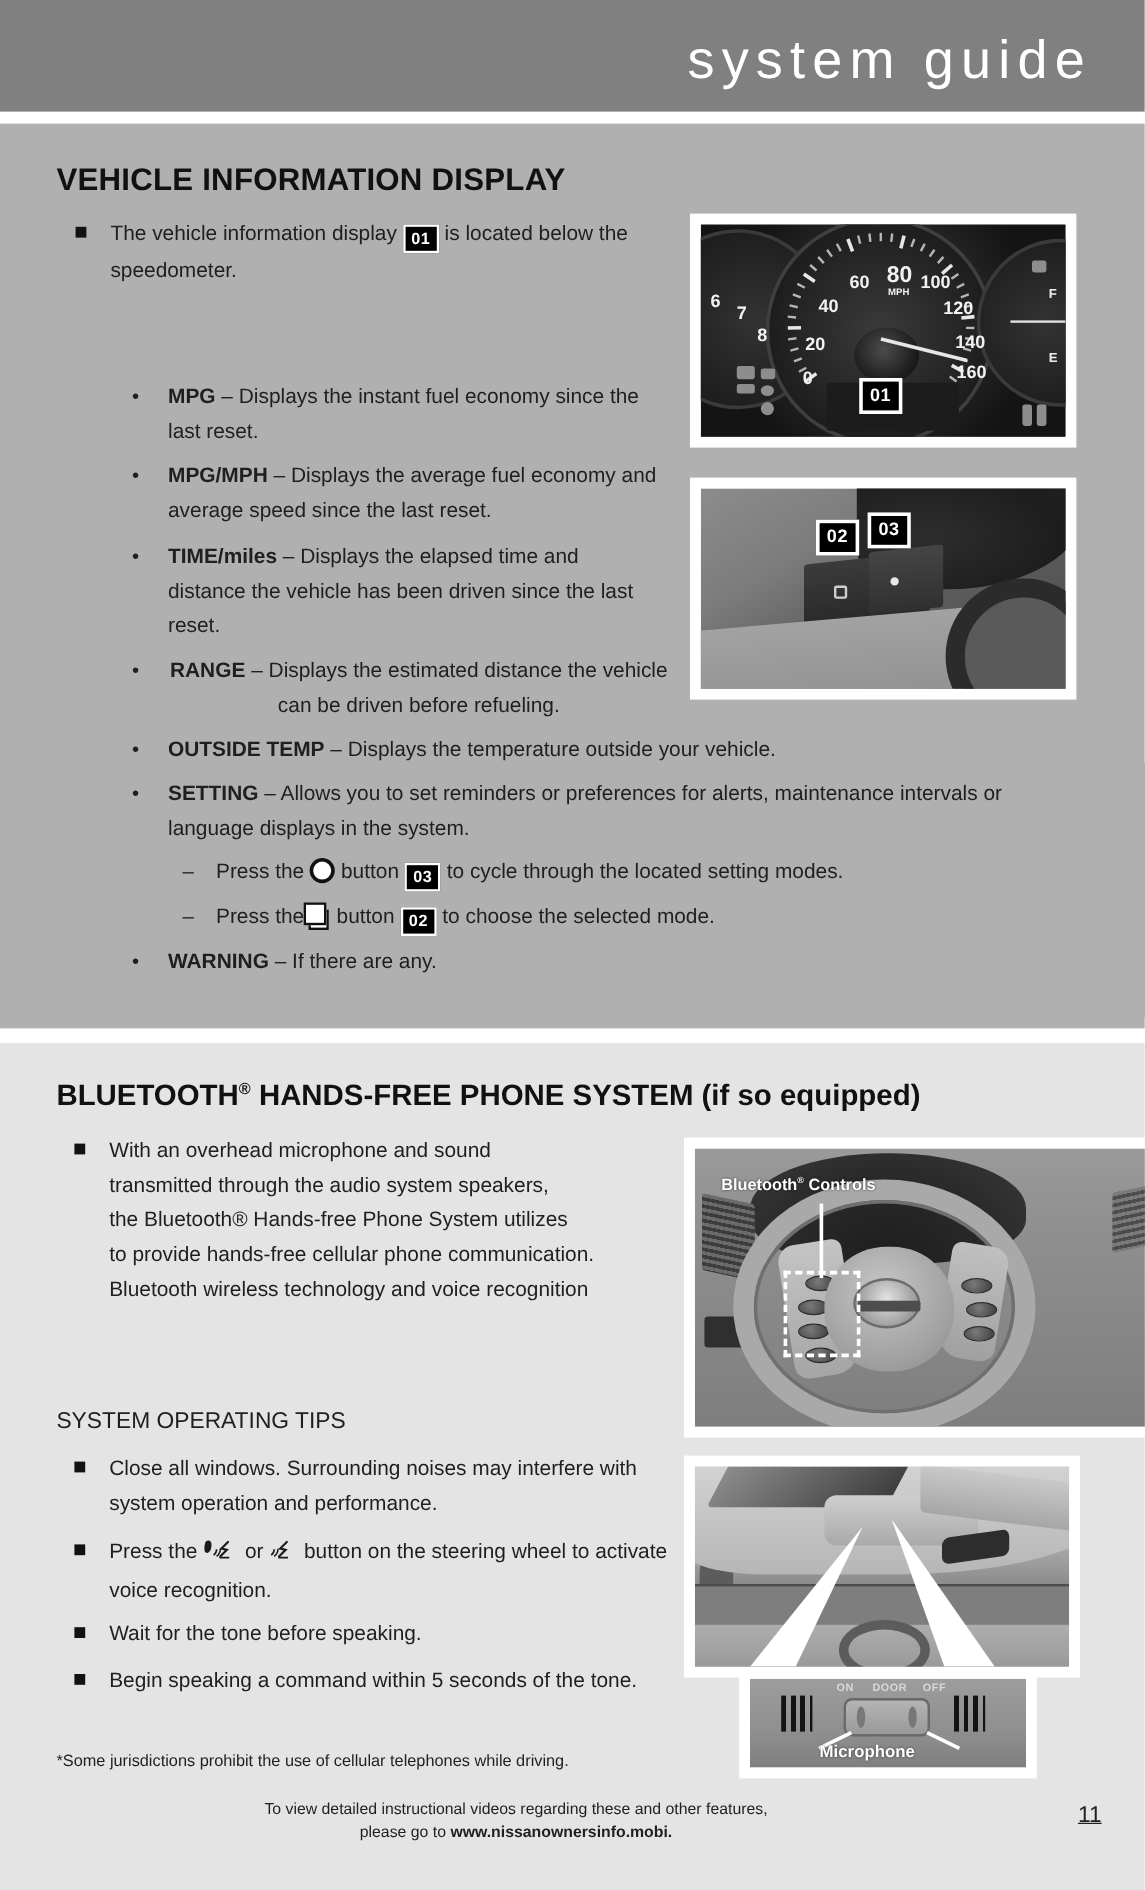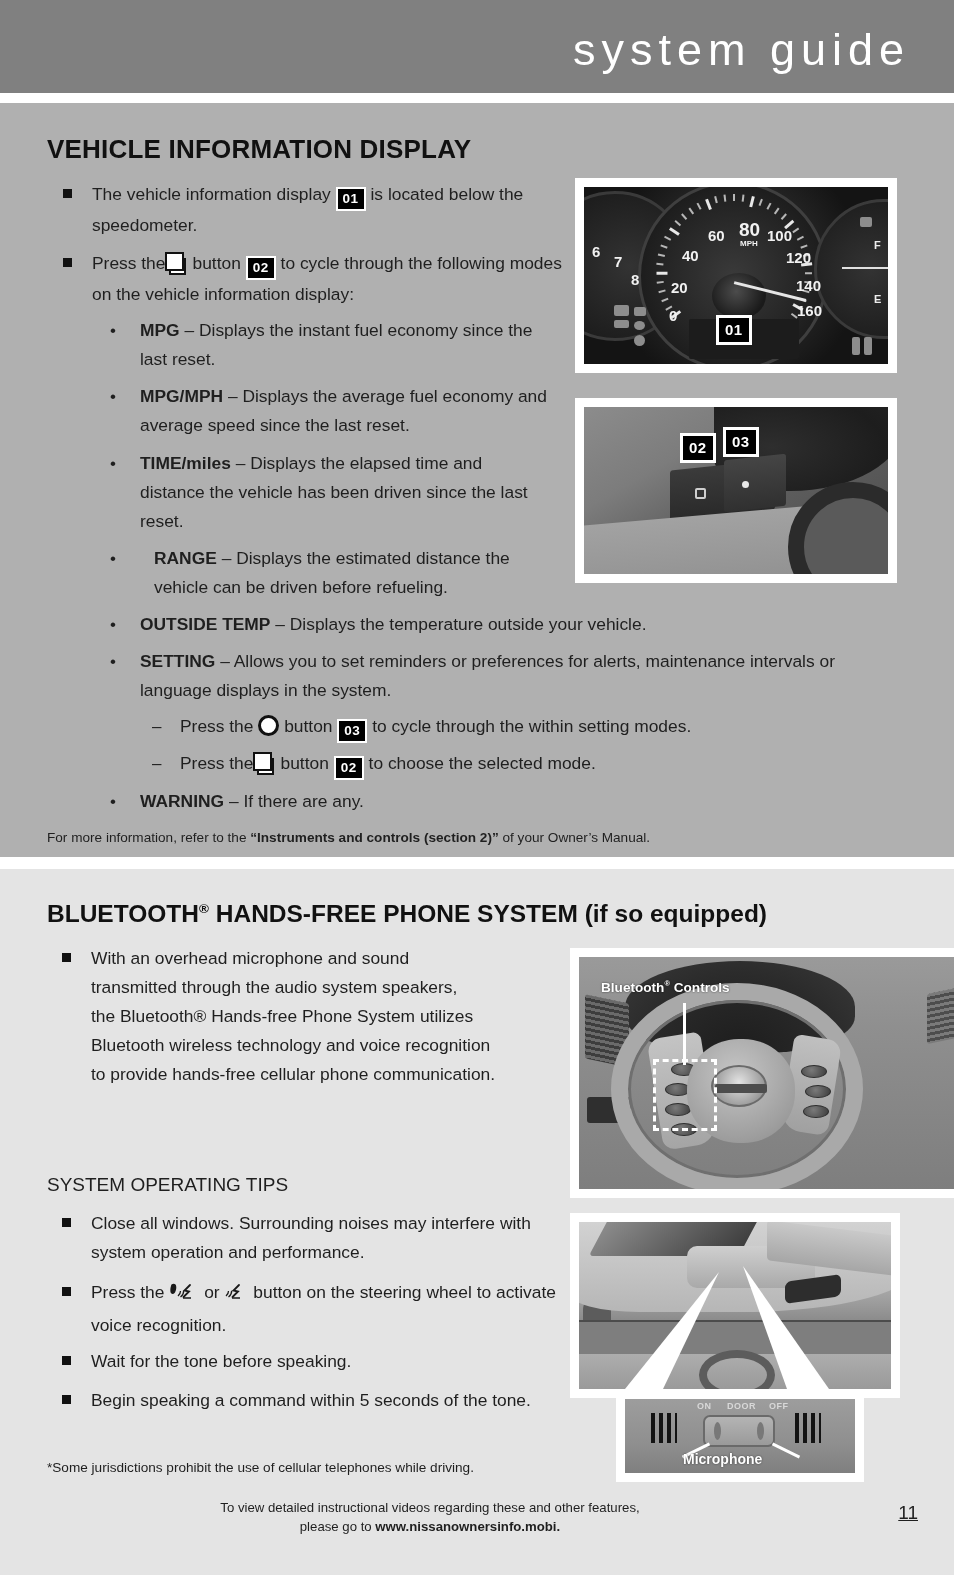--- a/index.html
+++ b/index.html
@@ -389,28 +389,20 @@
 
   <div class="tb" style="left:63px; top:180px; width:500px;">
     <span class="bsq"></span>
     <div style="margin-left:29px;">
       <span>The vehicle information display</span>
       <span class="chip">01</span>
       <span>is located below the speedometer.</span>
     </div>
   </div>
 
-  <div class="tb" style="left:63px; top:249px; width:502px;">
-    <span class="bsq"></span>
-    <div style="margin-left:29px;">
-      <span>Press the</span><span class="glyph-sq"><i class="back"></i><i class="front"></i></span><span>button</span>
-      <span class="chip">02</span>
-      <span>to cycle through the following modes on the vehicle information display:</span>
-    </div>
-  </div>
 
   <div class="tb" style="left:110px; top:316px; width:450px;">
     <span class="bdot">•</span>
     <div style="margin-left:30px;">
       <span class="bd">MPG</span>
       <span>– Displays the instant fuel economy since the last reset.</span>
     </div>
   </div>
 
   <div class="tb" style="left:110px; top:382px; width:452px;">
@@ -424,21 +416,21 @@
   <div class="tb" style="left:110px; top:449px; width:440px;">
     <span class="bdot">•</span>
     <div style="margin-left:30px;">
       <span class="bd">TIME/miles</span>
       <span>– Displays the elapsed time and distance the vehicle has been driven since the last reset.</span>
     </div>
   </div>
 
   <div class="tb" style="left:110px; top:544px; width:448px;">
     <span class="bdot">•</span>
-    <div style="margin-left:44px;">
+    <div style="margin-left:30px;text-align:center;">
       <span class="bd">RANGE</span>
       <span>– Displays the estimated distance the vehicle can be driven before refueling.</span>
     </div>
   </div>
 
   <div class="tb" style="left:110px; top:610px; width:800px;">
     <span class="bdot">•</span>
     <div style="margin-left:30px;">
       <span class="bd">OUTSIDE TEMP</span>
       <span>– Displays the temperature outside your vehicle.</span>
@@ -453,44 +445,41 @@
     </div>
   </div>
 
   <div class="tb" style="left:152px; top:712px; width:760px;">
     <span class="bdash">–</span>
     <div style="margin-left:28px;">
       <span>Press the</span>
       <span class="glyph-circle"></span>
       <span>button</span>
       <span class="chip">03</span>
-      <span>to cycle through the within setting modes.</span>
+      <span>to cycle through the located setting modes.</span>
     </div>
   </div>
 
   <div class="tb" style="left:152px; top:749px; width:760px;">
     <span class="bdash">–</span>
     <div style="margin-left:28px;">
       <span>Press the</span><span class="glyph-sq"><i class="back"></i><i class="front"></i></span><span>button</span>
       <span class="chip">02</span>
       <span>to choose the selected mode.</span>
     </div>
   </div>
 
   <div class="tb" style="left:110px; top:787px; width:600px;">
     <span class="bdot">•</span>
     <div style="margin-left:30px;">
       <span class="bd">WARNING</span>
       <span>– If there are any.</span>
     </div>
   </div>
 
-  <div class="tb small" style="left:47px; top:828px; width:880px;">
-    <span>For more information, refer to the </span><span class="bd">“Instruments and controls (section 2)”</span><span> of your Owner’s Manual.</span>
-  </div>
 
   <div class="photo" id="photo-cluster">
     <div class="inner">
       <div class="cluster-bg">
         <div class="dial dial-left"></div>
         <div class="dial dial-main">
             <span class="tick" style="left: 92px; top: 10px; transform: rotate(-126deg);"></span>
             <span class="tick" style="left: 92px; top: 10px; transform: rotate(-119deg); height: 7px; width: 2px; opacity: 0.75;"></span>
             <span class="tick" style="left: 92px; top: 10px; transform: rotate(-112deg); height: 7px; width: 2px; opacity: 0.75;"></span>
             <span class="tick" style="left: 92px; top: 10px; transform: rotate(-105deg); height: 7px; width: 2px; opacity: 0.75;"></span>
@@ -586,22 +575,22 @@
   <h2 class="section-heading" id="bt-heading">
     <span>BLUETOOTH</span><span class="sup">®</span><span> HANDS-FREE PHONE SYSTEM (if so equipped)</span>
   </h2>
 
   <div class="tb" style="left:62px; top:944px; width:500px;">
     <span class="bsq"></span>
     <div style="margin-left:29px;">
       <div>With an overhead microphone and sound</div>
       <div>transmitted through the audio system speakers,</div>
       <div>the Bluetooth® Hands-free Phone System utilizes</div>
+      <div>to provide hands-free cellular phone communication.</div>
       <div>Bluetooth wireless technology and voice recognition</div>
-      <div>to provide hands-free cellular phone communication.</div>
     </div>
   </div>
 
 
   <div class="tb" style="left:47px; top:1170px; width:500px; font-size:19px;">SYSTEM OPERATING TIPS</div>
 
   <div class="tb" style="left:62px; top:1209px; width:500px;">
     <span class="bsq"></span>
     <div style="margin-left:29px;">Close all windows. Surrounding noises may interfere with system operation and performance.</div>
   </div>

